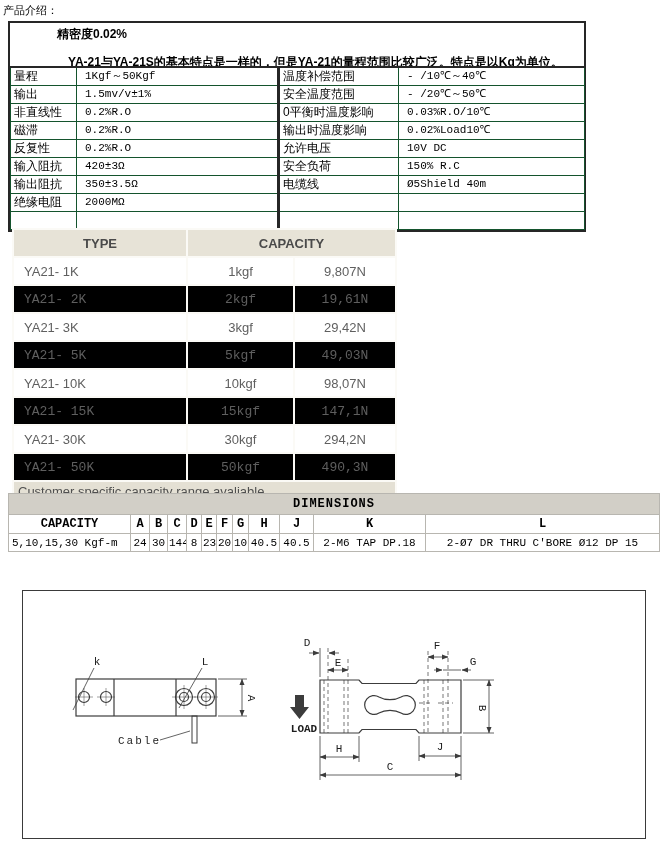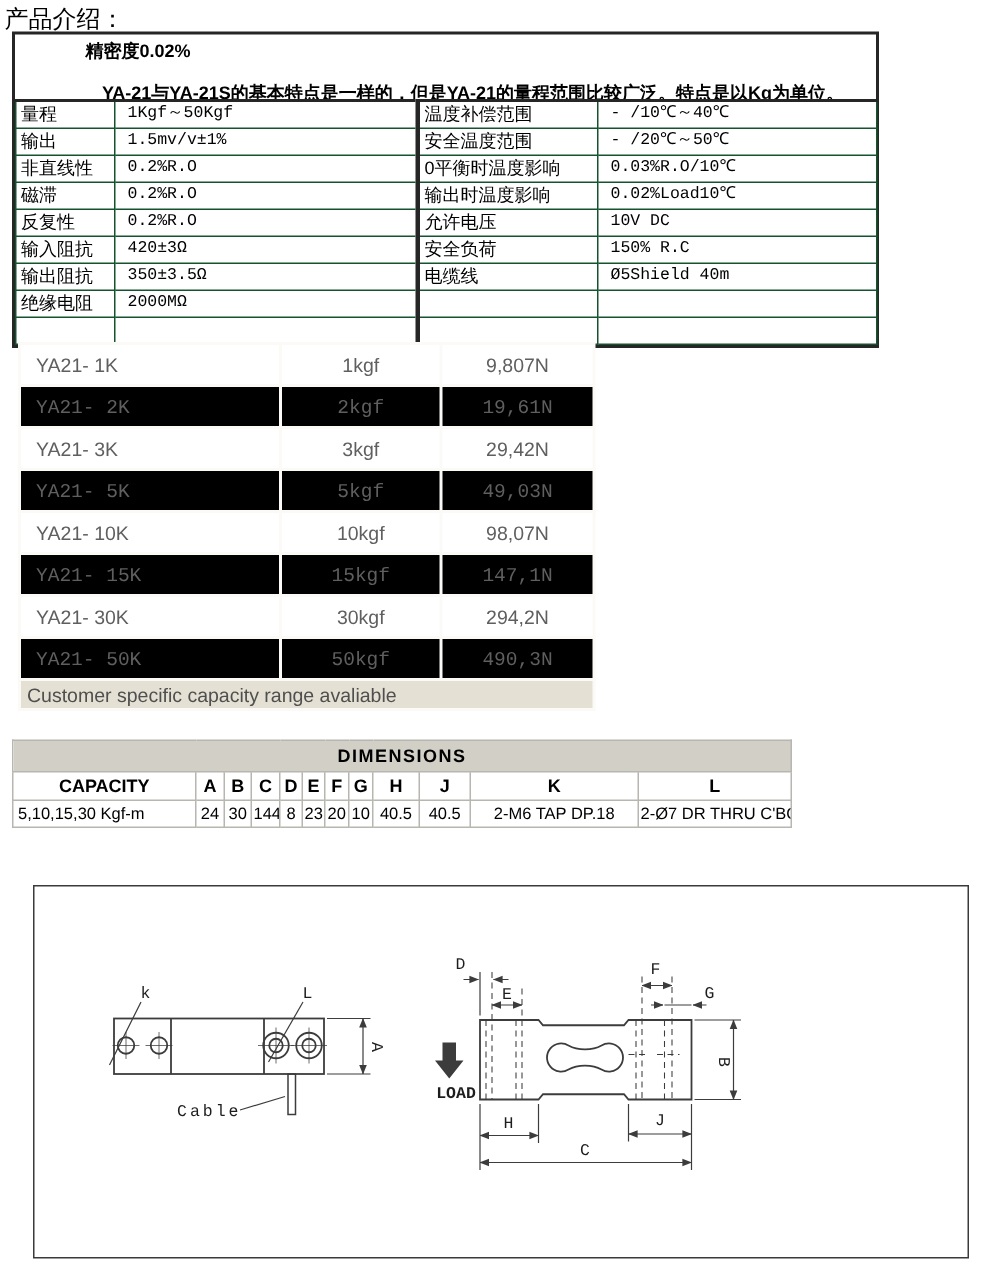--- a/index.html
+++ b/index.html
@@ -1,20 +1,20 @@
 <!DOCTYPE html>
 <html><head>
 <meta charset="utf-8">
 <style>
   html,body{margin:0;padding:0;background:#fff;}
   body{width:668px;height:845px;position:relative;font-family:"Liberation Sans",sans-serif;color:#000;}
   .abs{position:absolute;}
 
   
-  .page-title{left:3px;top:3px;font-size:16px;}
+  .page-title{left:3px;top:3px;font-size:11px;}
 
   
   .spec-box{left:8px;top:21px;width:574px;border:2px solid #262626;background:#fff;}
   .intro{height:39px;overflow:hidden;font-weight:bold;font-size:12px;line-height:15px;padding-top:4px;}
   .intro .l1{margin:0 0 13px 47px;}
   .intro .l2{margin:0 0 0 58px;}
   table.spec{border-collapse:collapse;table-layout:fixed;width:100%;border-top:2px solid #262626;}
   table.spec td{border:1px solid #14532d;height:15px;line-height:15px;font-size:12px;overflow:hidden;white-space:nowrap;}
   table.spec td.sl{padding:0 2px 0 3px;}
   table.spec td.sv{padding-left:8px;font-family:"Liberation Mono",monospace;font-size:11px;}
@@ -23,22 +23,22 @@
   
   table.tt{left:12px;top:228px;width:385px;border-collapse:separate;border-spacing:2px;background:#fbfaf6;}
   table.tt th{background:#e7e3d7;color:#4a4a4a;font-size:13px;font-weight:bold;height:24px;text-align:center;}
   table.tt td{color:#5f5f5f;font-size:13px;height:24px;background:#fff;}
   table.tt tr.alt td{background:#000000;font-family:Liberation Mono, monospace;}
   table.tt td.c1{text-align:left;padding-left:10px;}
   table.tt td.c2,table.tt td.c3{text-align:center;}
   table.tt td.foot{background:#e4e0d4;color:#4f4f4f;height:16px;text-align:left;padding-left:4px;}
 
   
-  table.dims{left:8px;top:493px;width:520px;border-collapse:collapse;table-layout:fixed;
-             font-family:Liberation Sans, sans-serif;}
+  table.dims{left:8px;top:493px;width:652px;border-collapse:collapse;table-layout:fixed;
+             font-family:Liberation Mono, monospace;}
   table.dims td,table.dims th{border:1px solid #b8b6b0;overflow:hidden;white-space:nowrap;}
   table.dims td.ttl{background:#d2cfc7;height:18px;text-align:center;font-weight:bold;font-size:12px;letter-spacing:1px;}
   table.dims th{height:16px;font-size:12px;font-weight:bold;text-align:center;background:#fff;}
   table.dims td.dv{height:15px;font-size:11px;text-align:center;background:#fff;}
   table.dims td.cap{text-align:left;padding-left:3px;}
 
   
   .draw-box{left:22px;top:590px;width:622px;height:247px;border:1px solid #3a3a3a;background:#fff;}
   svg text{font-family:"Liberation Mono",monospace;font-size:11px;fill:#1d1d1d;}
 </style>
@@ -113,20 +113,24 @@
       <td class="sv"></td>
       <td class="sl divl"></td>
       <td class="sv"></td>
     </tr>
   </tbody>
     </table>
 </div>
 
 <table class="abs tt">
   <tbody>
+      <tr>
+    <th style="width:161px">TYPE</th>
+    <th colspan="2">CAPACITY</th>
+  </tr>
   <tr>
     <td class="c1" style="width:161px">YA21- 1K</td>
     <td class="c2" style="width:103px">1kgf</td>
     <td class="c3">9,807N</td>
   </tr>
   <tr class="alt">
     <td class="c1">YA21- 2K</td>
     <td class="c2">2kgf</td>
     <td class="c3">19,61N</td>
   </tr>

